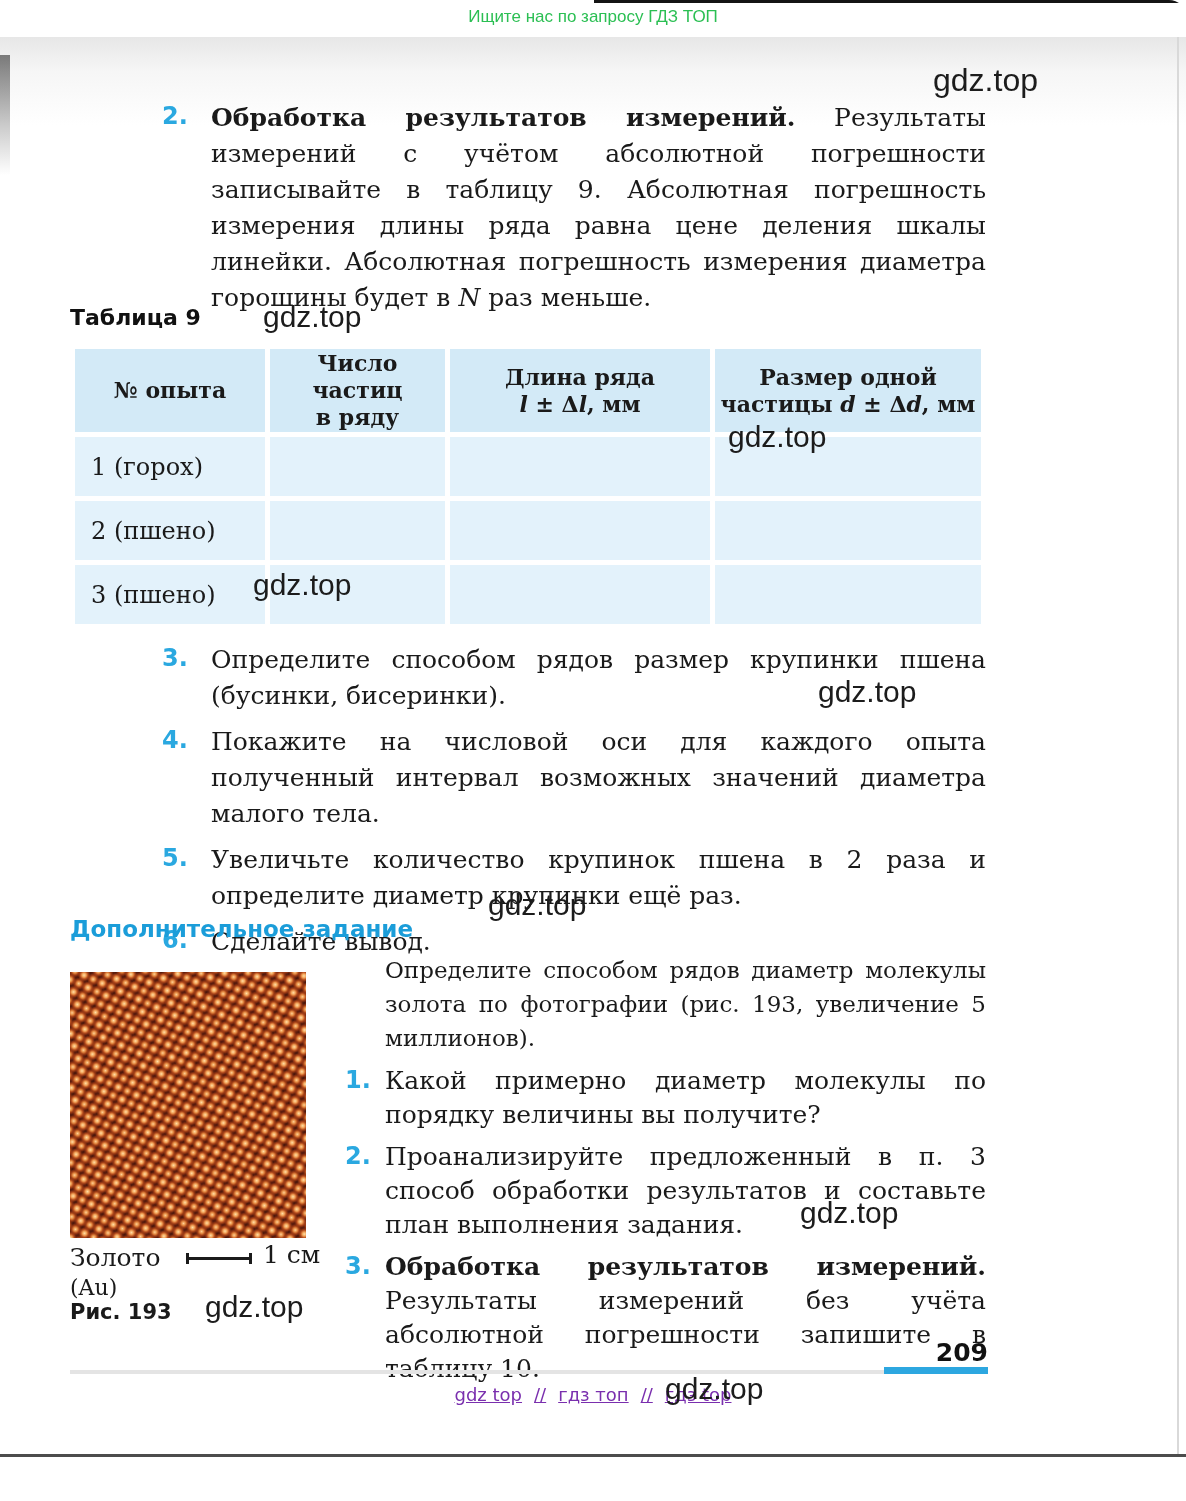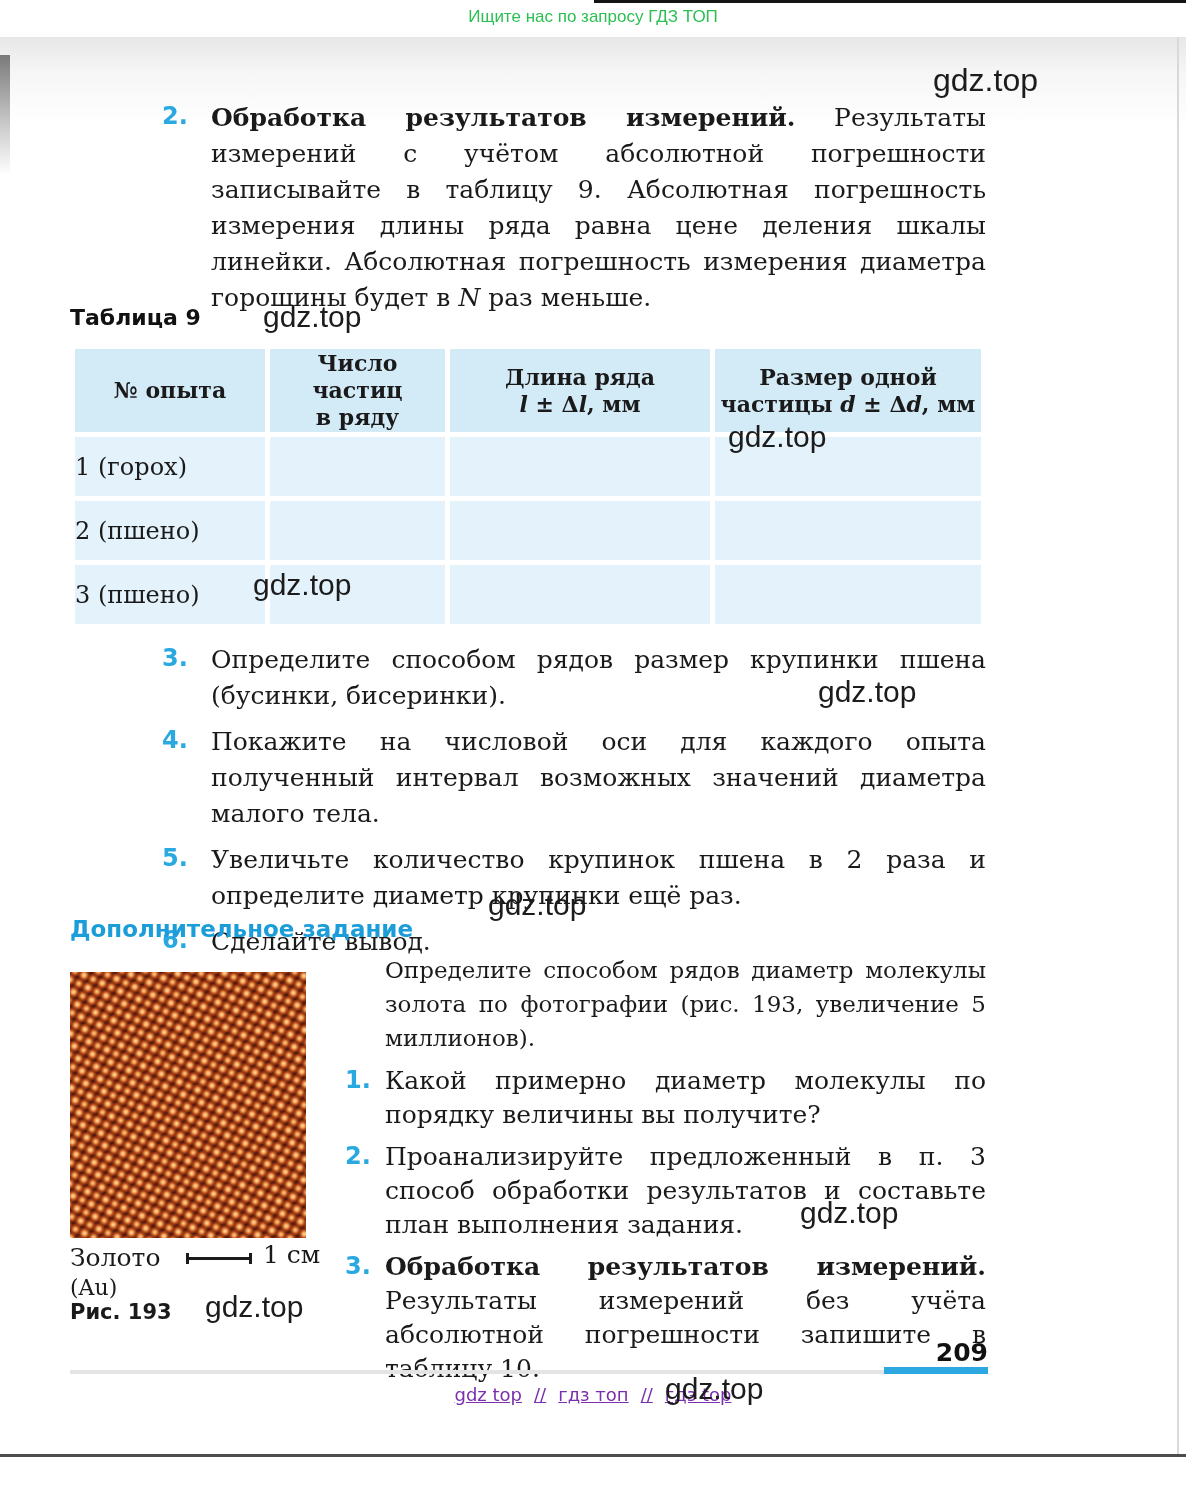--- a/index.html
+++ b/index.html
@@ -1,19 +1,19 @@
 <!DOCTYPE html>
 <html><head>
 <meta charset="utf-8">
 <style>
   html,body { margin:0; padding:0; background:#ffffff; }
   .stage {
     position:relative; width:1186px; height:1501px; margin:0 auto;
     background:#ffffff; overflow:hidden;
-    font-family:"DejaVu Serif", serif; color:#1a1a1a;
+    font-family:"DejaVu Serif", serif; color:#1a1a1a;border-radius:17px;
   }
   
   .banner {
     position:absolute; left:0; top:0; width:100%; height:37px;
     background:#ffffff; text-align:center;
     font-family:"Liberation Sans", sans-serif; font-size:17px; color:#2bbf53;
     line-height:34px;
   }
   .top-edge-line { position:absolute; left:594px; top:0; width:592px; height:3px; background:#141414; }
   .page-top-gradient {
@@ -54,21 +54,21 @@
   table.meas {
     position:absolute; left:70px; top:344px;
     border-collapse:separate; border-spacing:5px; background:#ffffff;
     table-layout:fixed;
   }
   table.meas th {
     background:#d3eaf7; height:72px; vertical-align:middle; text-align:center;
     font-size:22px; line-height:27px; font-weight:bold; font-family:"DejaVu Serif", serif;
   }
   table.meas td { background:#e3f2fb; height:57px; vertical-align:middle; }
-  table.meas td.c1 { padding-left:0; font-size:24px; }
+  table.meas td.c1 { padding-left:16px; font-size:24px; }
 
   
   .add-heading {
     position:absolute; left:70px; top:916px;
     font-family:"DejaVu Sans", sans-serif; font-weight:bold; font-size:23px; color:#1b9dd9;
   }
   .gold-photo {
     position:absolute; left:70px; top:972px; width:236px; height:266px;
     background:#471208; overflow:hidden; box-shadow:inset 0 0 45px rgba(25,0,0,.55);
   }

